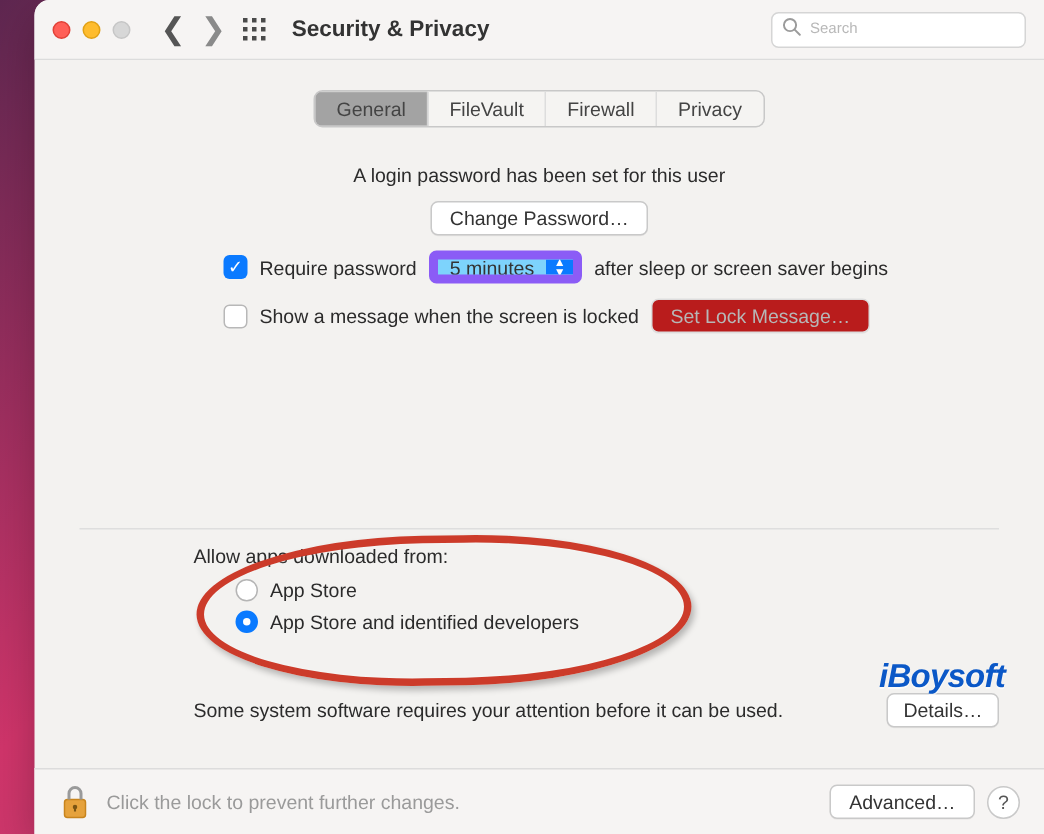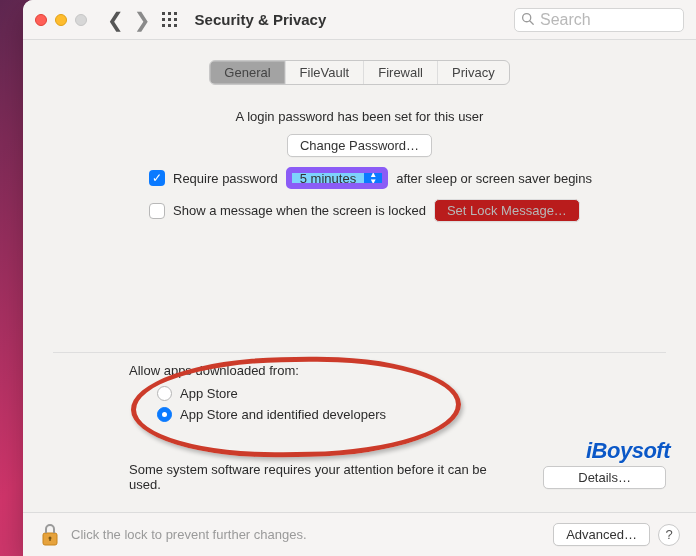--- a/index.html
+++ b/index.html
@@ -32,21 +32,21 @@
   .nav-arrows .back { color: #555; }
   .apps-icon { width: 18px; height: 18px; display: inline-block; }
   .apps-icon svg { width: 18px; height: 18px; }
   .title { font-weight: 600; font-size: 15px; color: #333; margin-left: 6px;}
   .search {
     margin-left: auto;
     width: 170px; height: 24px;
     background: #fff; border: 1px solid #d5d5d5; border-radius: 5px;
     display: flex; align-items: center; padding: 0 6px; gap: 6px; color: #999;
   }
-  .search input { border: none; outline: none; width: 100%; font-size: 16px; color: #333; background: transparent;}
+  .search input { border: none; outline: none; width: 100%; font-size: 10px; color: #333; background: transparent;}
   .search input::placeholder { color: #b8b8b8; }
   
   .content { flex: 1; padding: 20px 30px 0 30px; display: flex; flex-direction: column; position: relative;}
   
   .tabs { display: flex; justify-content: center; }
   .segmented {
     display: flex; border: 1px solid #c8c8c8; border-radius: 6px; overflow: hidden; background: #f5f4f2;
   }
   .segmented .tab {
     padding: 4px 14px; font-size: 13px; color: #444;
@@ -103,21 +103,21 @@
     border: 5px solid #cc3b2a;
     border-radius: 55% 55% 55% 55% / 60% 60% 60% 60%;
     transform: rotate(-1deg);
     box-shadow: 2px 3px 4px rgba(0,0,0,0.25), inset 0 0 0 1px rgba(255,255,255,0.15);
     pointer-events: none;
     background: transparent;
   }
 
   .bottom-line { margin-top: 40px; display: flex; align-items: center; gap: 28px; font-size: 13px; color: #2b2b2b;}
   .bottom-line span.text { margin-left: 76px; }
-  .bottom-line .btn { margin-left: auto; padding: 3px 34px;}
+  .bottom-line .btn { margin-left: auto; padding: 3px 10px;}
 
   .watermark {
     position: absolute; right: 26px; bottom: 48px;
     font-weight: 800; font-style: italic;
     color: #0b58c7; font-size: 22px;
     letter-spacing: -0.5px;
     text-shadow: 0 1px 0 rgba(255,255,255,0.6);
   }
 
   

